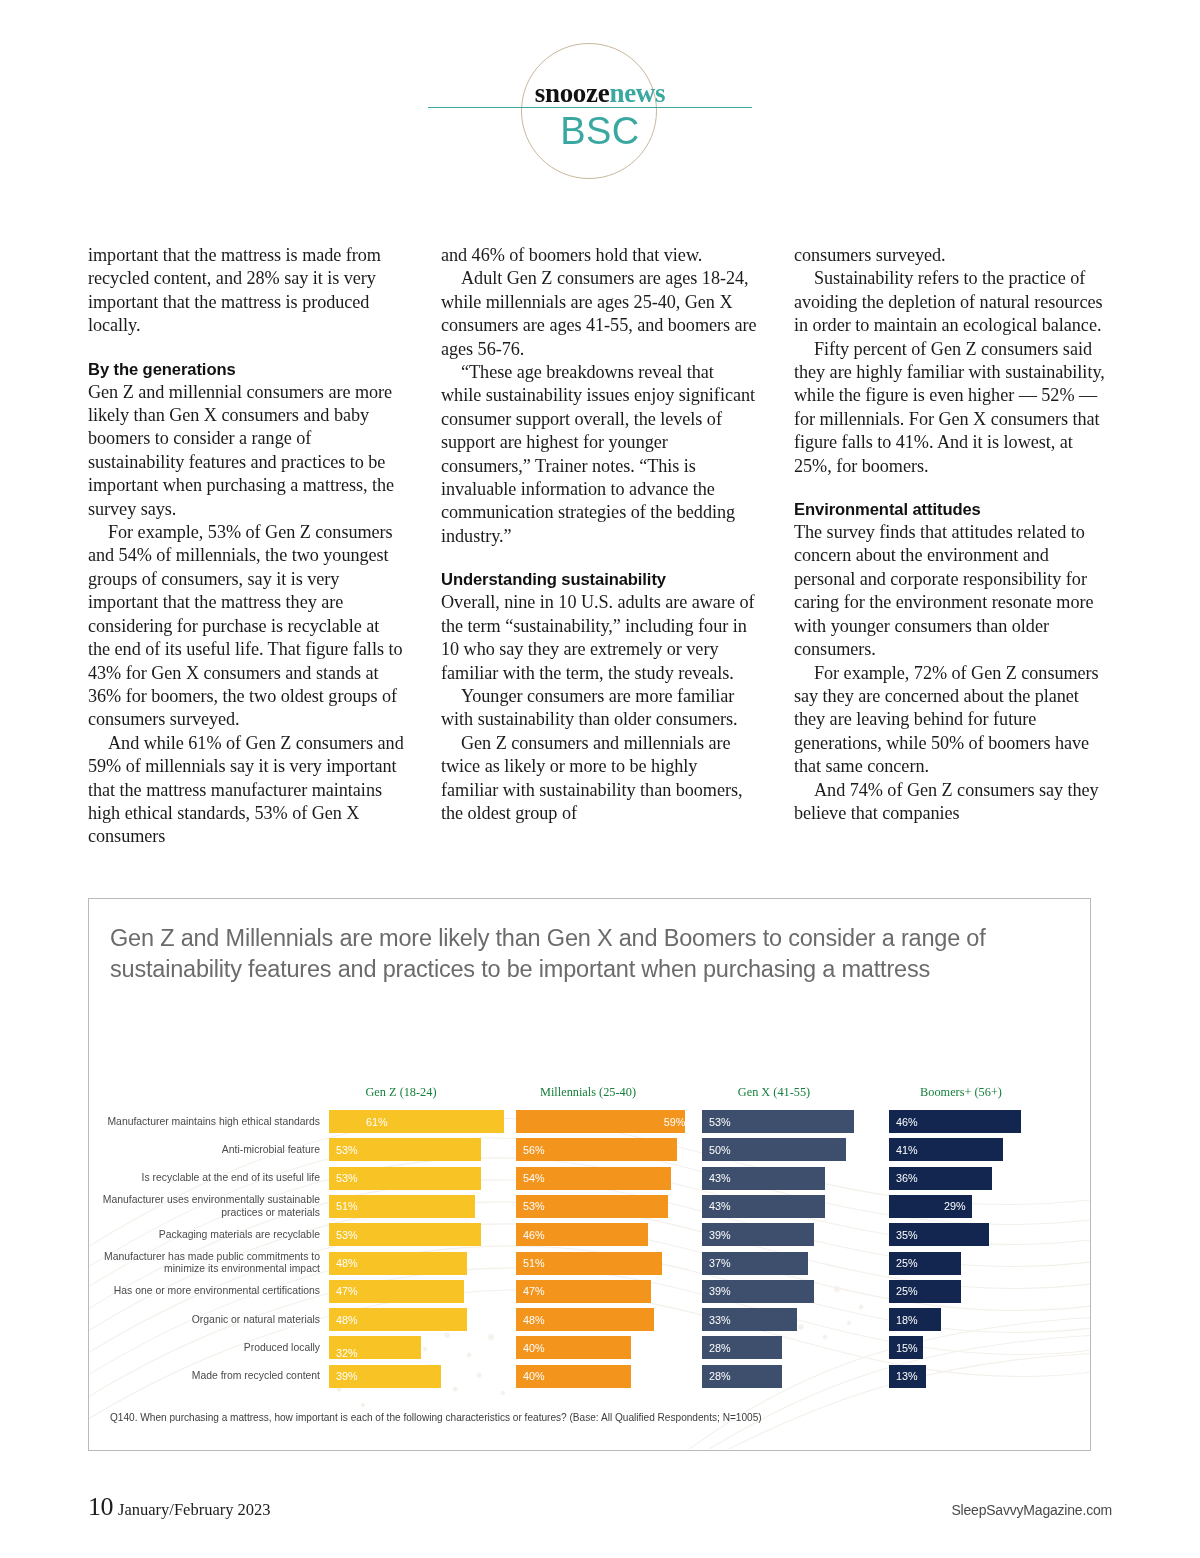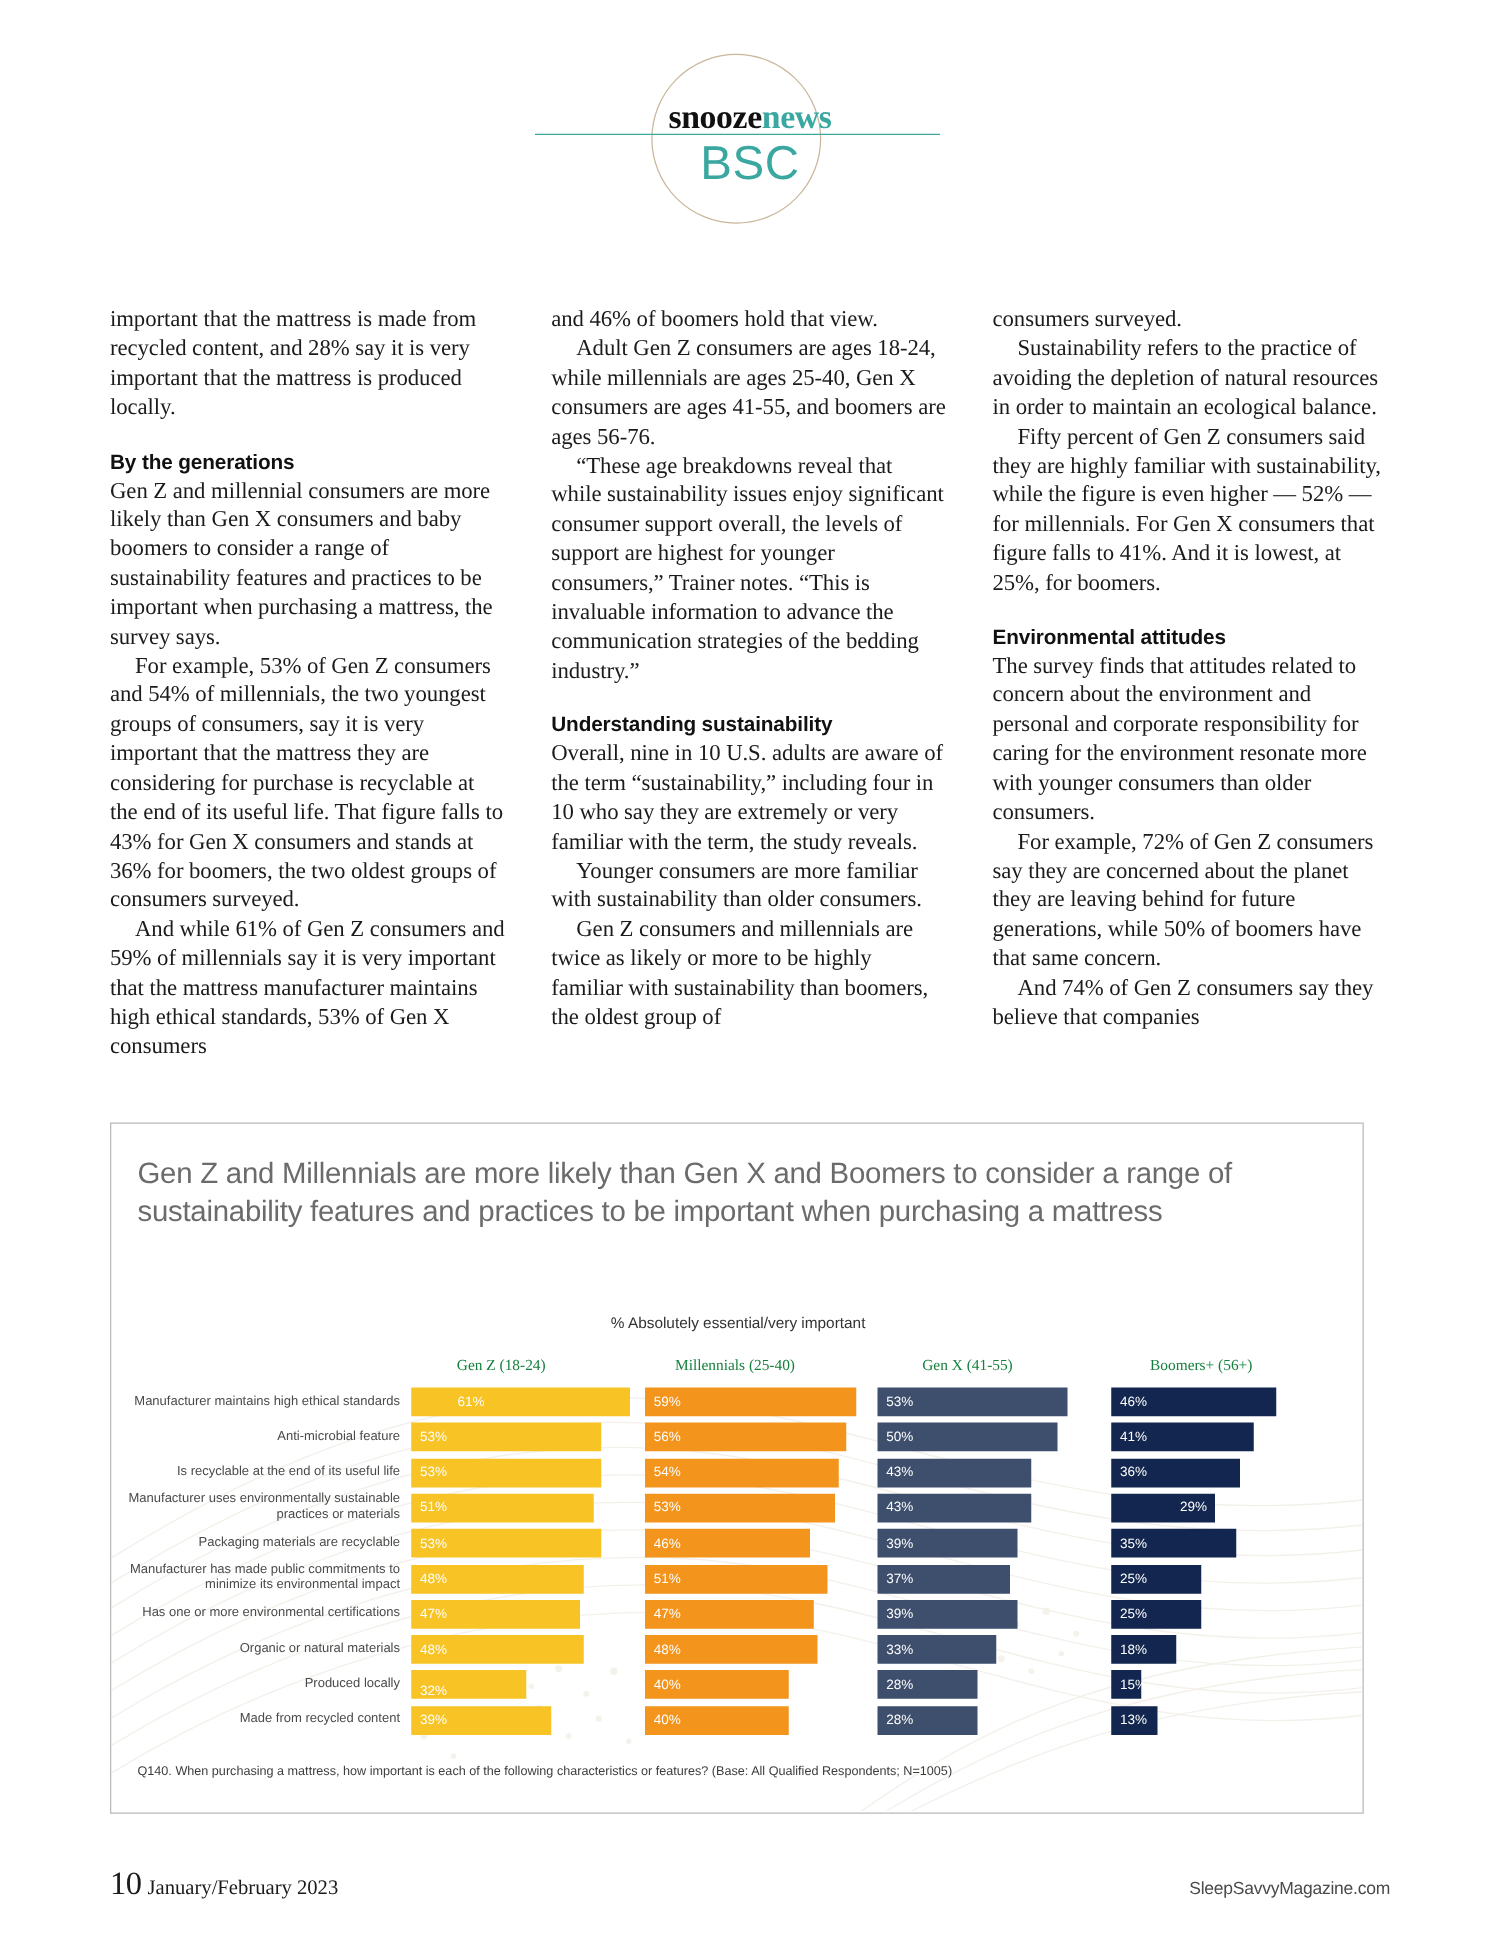--- a/index.html
+++ b/index.html
@@ -289,36 +289,35 @@
       <circle cx="748" cy="240" r="3"></circle>
         <circle cx="772" cy="258" r="2.4"></circle>
       <circle cx="688" cy="262" r="2.2"></circle>
         <circle cx="712" cy="278" r="2.8"></circle>
       <circle cx="736" cy="288" r="2.4"></circle>
         <circle cx="760" cy="274" r="2.2"></circle>
     </g>
   </svg>
 
   <div class="chart-title">Gen Z and Millennials are more likely than Gen X and Boomers to consider a range of sustainability features and practices to be important when purchasing a mattress</div>
-  <div class="chart-subtitle">% Absolutely essential/very important</div>
 
   <div class="series-headers" id="series-headers">
       <div class="series-header" style="left: 312px;">Gen Z (18-24)</div>
       <div class="series-header" style="left: 499px;">Millennials (25-40)</div>
       <div class="series-header" style="left: 685px;">Gen X (41-55)</div>
       <div class="series-header" style="left: 872px;">Boomers+ (56+)</div>
     </div>
 
   <div class="plot" id="plot-area">
       <div class="row" style="top: 0px;">
         <div class="row-label">Manufacturer maintains high ethical standards</div>
         <div class="bar" style="left: 240px; width: 175.07px; background: rgb(247, 195, 37); padding-left: 30px;">
           <span class="bar-value">61%</span>
         </div>
-        <div class="bar" style="left: 427px; width: 169.33px; background: rgb(243, 148, 29);">
+        <div class="bar" style="left: 427px; width: 169.33px; background: rgb(243, 148, 29); justify-content: flex-end;">
           <span class="bar-value">59%</span>
         </div>
         <div class="bar" style="left: 613px; width: 152.11px; background: rgb(62, 79, 109);">
           <span class="bar-value">53%</span>
         </div>
         <div class="bar" style="left: 800px; width: 132.02px; background: rgb(18, 38, 79);">
           <span class="bar-value">46%</span>
         </div>
       </div>
       <div class="row" style="top: 28.3px;">
@@ -430,21 +429,21 @@
         <div class="row-label">Produced locally</div>
         <div class="bar" style="left: 240px; width: 91.84px; background: rgb(247, 195, 37); align-items: flex-end;">
           <span class="bar-value">32%</span>
         </div>
         <div class="bar" style="left: 427px; width: 114.8px; background: rgb(243, 148, 29);">
           <span class="bar-value">40%</span>
         </div>
         <div class="bar" style="left: 613px; width: 80.36px; background: rgb(62, 79, 109);">
           <span class="bar-value">28%</span>
         </div>
-        <div class="bar" style="left: 800px; width: 24px; background: rgb(18, 38, 79);">
+        <div class="bar" style="left: 800px; width: 34px; background: rgb(18, 38, 79);">
           <span class="bar-value">15%</span>
         </div>
       </div>
       <div class="row" style="top: 254.7px;">
         <div class="row-label">Made from recycled content</div>
         <div class="bar" style="left: 240px; width: 111.93px; background: rgb(247, 195, 37);">
           <span class="bar-value">39%</span>
         </div>
         <div class="bar" style="left: 427px; width: 114.8px; background: rgb(243, 148, 29);">
           <span class="bar-value">40%</span>

